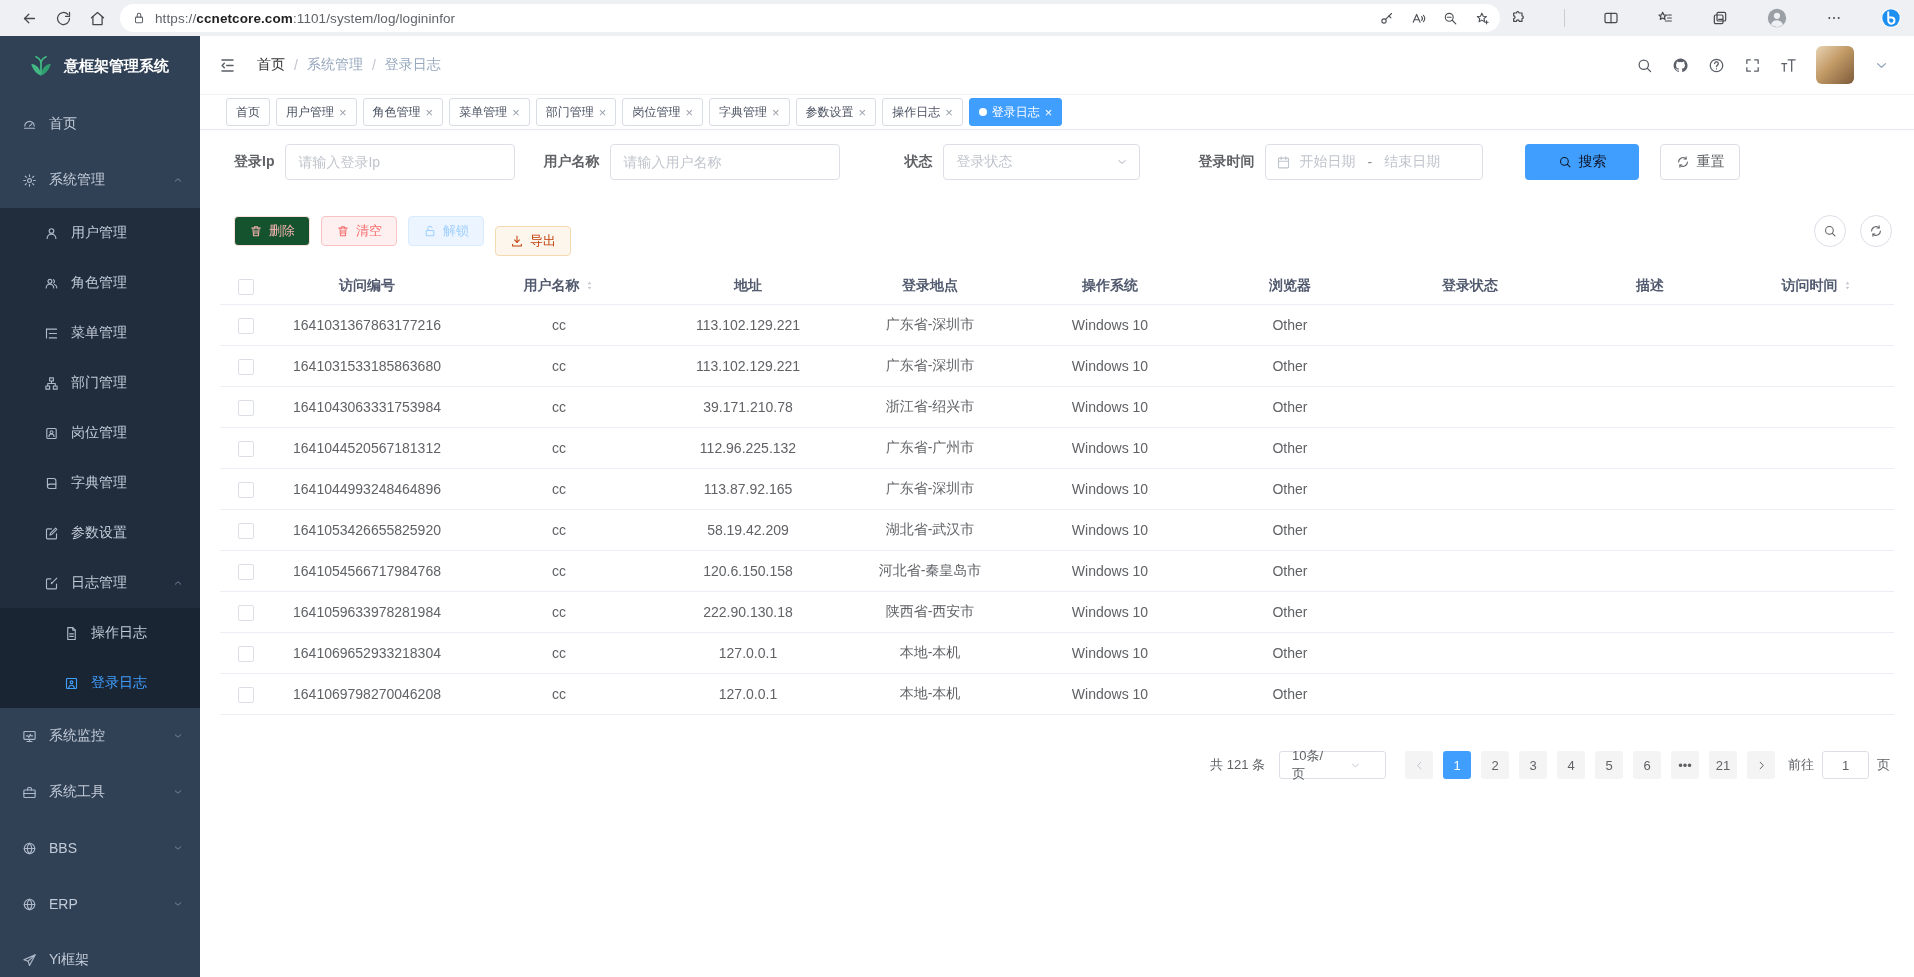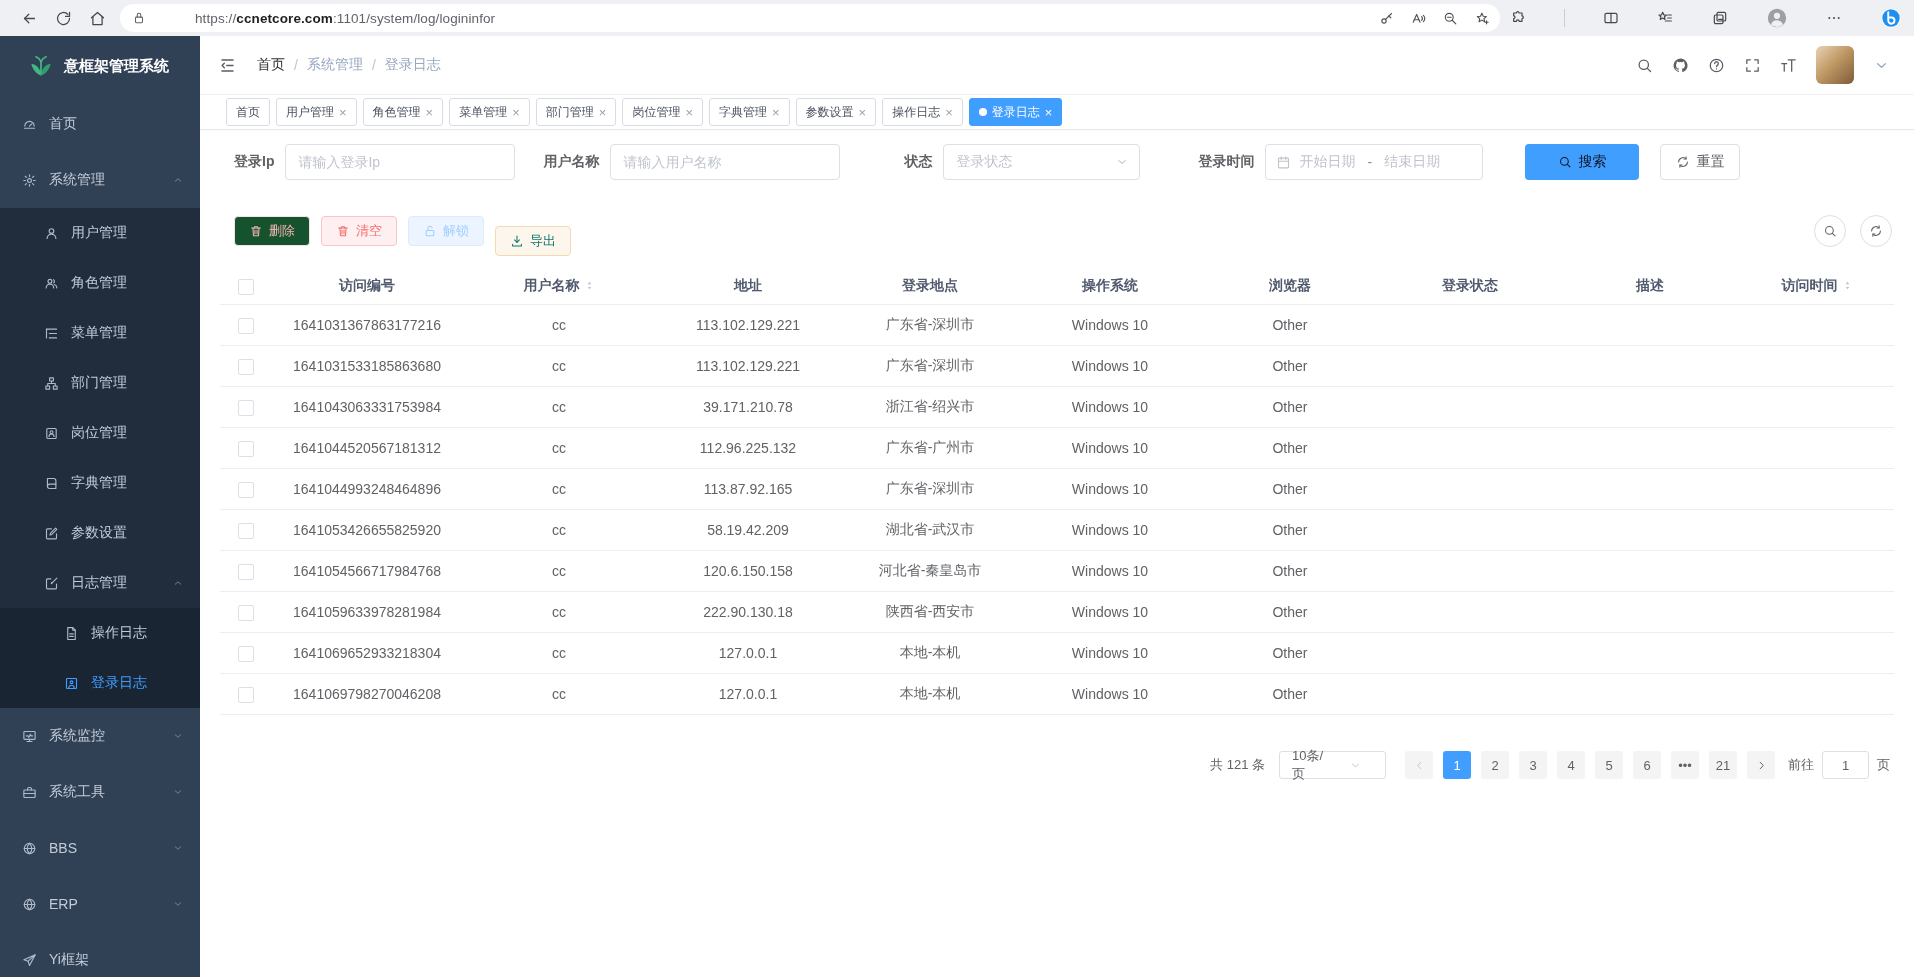--- a/index.html
+++ b/index.html
@@ -9,21 +9,21 @@
     -webkit-font-smoothing:antialiased;
   }
   .icon{display:inline-flex;align-items:center;justify-content:center;line-height:0;}
   .icon svg{width:1em;height:1em;stroke:currentColor;fill:none;stroke-width:1.8;stroke-linecap:round;stroke-linejoin:round;}
 
   
   .browser-bar{height:36px;background:#eef0f3;display:flex;align-items:center;padding:0 12px;}
   .bnav{width:34px;height:28px;border:none;background:transparent;color:#45494e;font-size:17px;
         display:inline-flex;align-items:center;justify-content:center;border-radius:4px;cursor:pointer;}
   .url-pill{flex:1;height:28px;background:#fff;border-radius:14px;margin:0 10px 0 6px;
-            display:flex;align-items:center;padding:0 10px 0 12px;gap:40px;}
+            display:flex;align-items:center;padding:0 10px 0 12px;}
   .url-pill .lockic{font-size:14px;color:#5f6368;margin-right:9px;}
   .url-text{font-size:13.5px;color:#5f6368;letter-spacing:.1px;white-space:nowrap;}
   .url-text b{color:#1f1f1f;font-weight:700;}
   .pill-icons{margin-left:auto;display:flex;align-items:center;gap:17px;color:#4d5156;font-size:15px;}
   .browser-actions{width:392px;display:flex;align-items:center;justify-content:space-between;color:#45494e;font-size:16px;}
   .vdiv{width:1px;height:18px;background:#c9cdd2;}
   .copilot-ic svg{width:22px;height:22px;}
   .profile-ic svg{width:22px;height:22px;}
 
   
@@ -86,21 +86,21 @@
   .btn .icon{font-size:14px;}
   .btn-search{height:36px;padding:0 32px;background:#409EFF;color:#0f172a;margin-left:42px;}
   .btn-reset{height:36px;padding:0 15px;background:#fff;color:#606266;border-color:#dcdfe6;margin-left:21px;}
 
   .toolbar{margin-top:26px;display:flex;align-items:center;padding-left:14px;}
   .tbtn{height:30px;padding:0 14px;font-size:13px;}
   .tbtn+.tbtn{margin-left:11px;}
   .tbtn.danger{color:#f56c6c;background:#fef0f0;border-color:#fbc4c4;}
   .tbtn.danger.disabled{color:#f9b4b4;background:#14532d;border-color:#fde2e2;cursor:not-allowed;}
   .tbtn.primary.disabled{color:#a0cfff;background:#ecf5ff;border-color:#d9ecff;cursor:not-allowed;}
-  .tbtn.warning{color:#0f766e;background:#fdf6ec;border-color:#f5dab1;margin-top:20px;}
+  .tbtn.warning{color:#c2410c;background:#fdf6ec;border-color:#f5dab1;margin-top:20px;}
   .tool-right{margin-left:auto;display:flex;align-items:center;gap:14px;padding-right:2px;}
   .circ{width:30px;height:30px;border-radius:50%;border:1px solid #dcdfe6;background:#fff;color:#606266;
         display:inline-flex;align-items:center;justify-content:center;font-size:14px;cursor:pointer;}
 
   table.grid{width:1674px;margin-top:12px;border-collapse:collapse;table-layout:fixed;}
   .grid th{height:36px;font-size:14px;font-weight:700;color:#515a6e;border-bottom:1px solid #ebeef5;
            text-align:center;padding:0;white-space:nowrap;}
   .grid td{height:40px;font-size:14px;color:#606266;border-bottom:1px solid #ebeef5;text-align:center;
            padding:0;white-space:nowrap;overflow:hidden;}
   .cbx{width:14px;height:14px;border:1px solid #dcdfe6;border-radius:2px;background:#fff;

